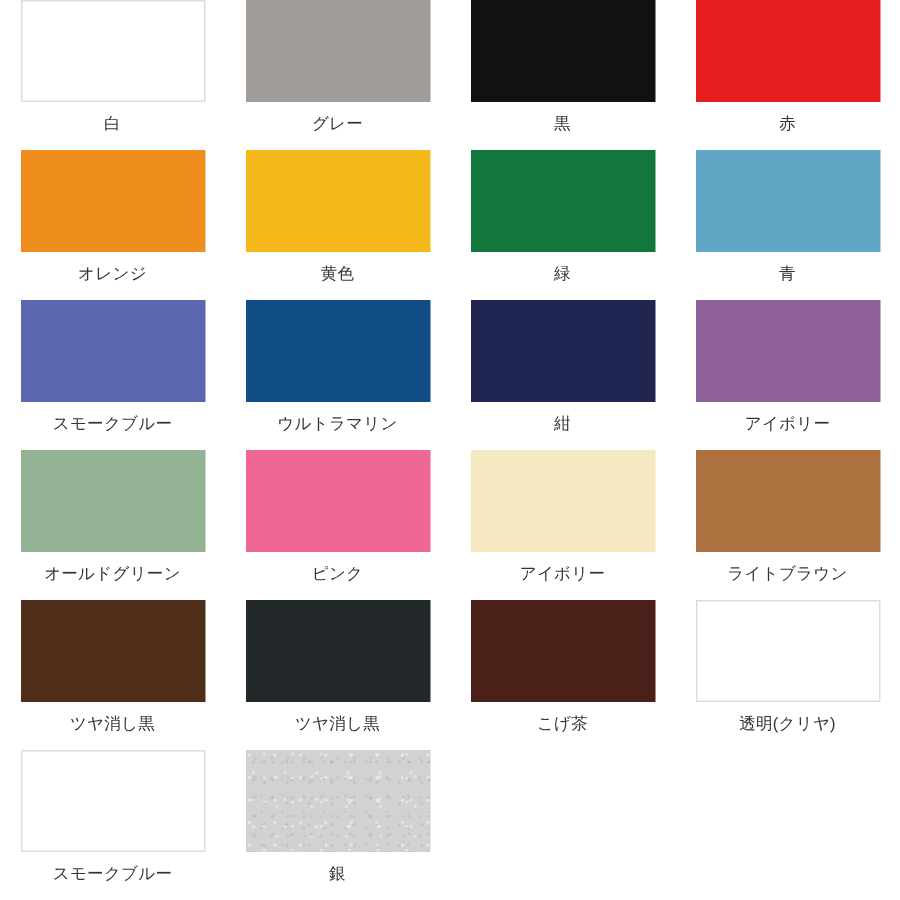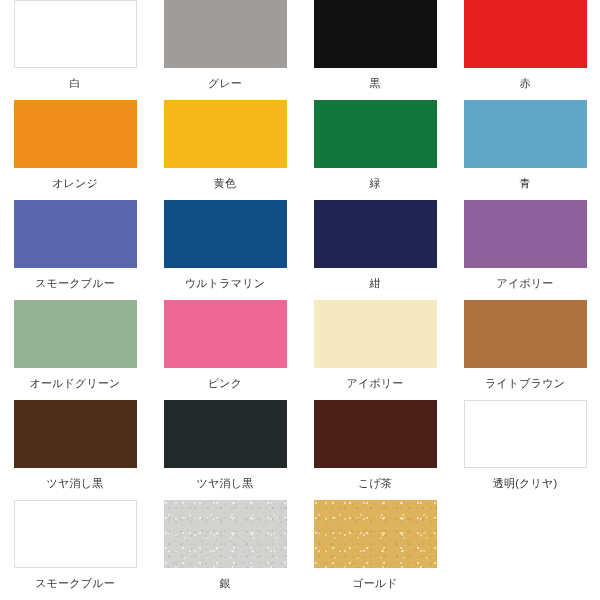--- a/index.html
+++ b/index.html
@@ -156,17 +156,13 @@
       <div class="swatch-label">透明(クリヤ)</div>
     </div>
     <div class="swatch-cell">
       <div class="swatch-chip outlined" style="background-color: rgb(255, 255, 255);"></div>
       <div class="swatch-label">スモークブルー</div>
     </div>
     <div class="swatch-cell">
       <div class="swatch-chip metallic" style="background-color: rgb(210, 210, 208);"></div>
       <div class="swatch-label">銀</div>
     </div>
-    <div class="swatch-cell">
-      <div class="swatch-chip metallic" style="background-color: rgb(221, 180, 92);"></div>
-      <div class="swatch-label">ゴールド</div>
-    </div>
   </div>
 
 </body></html>

